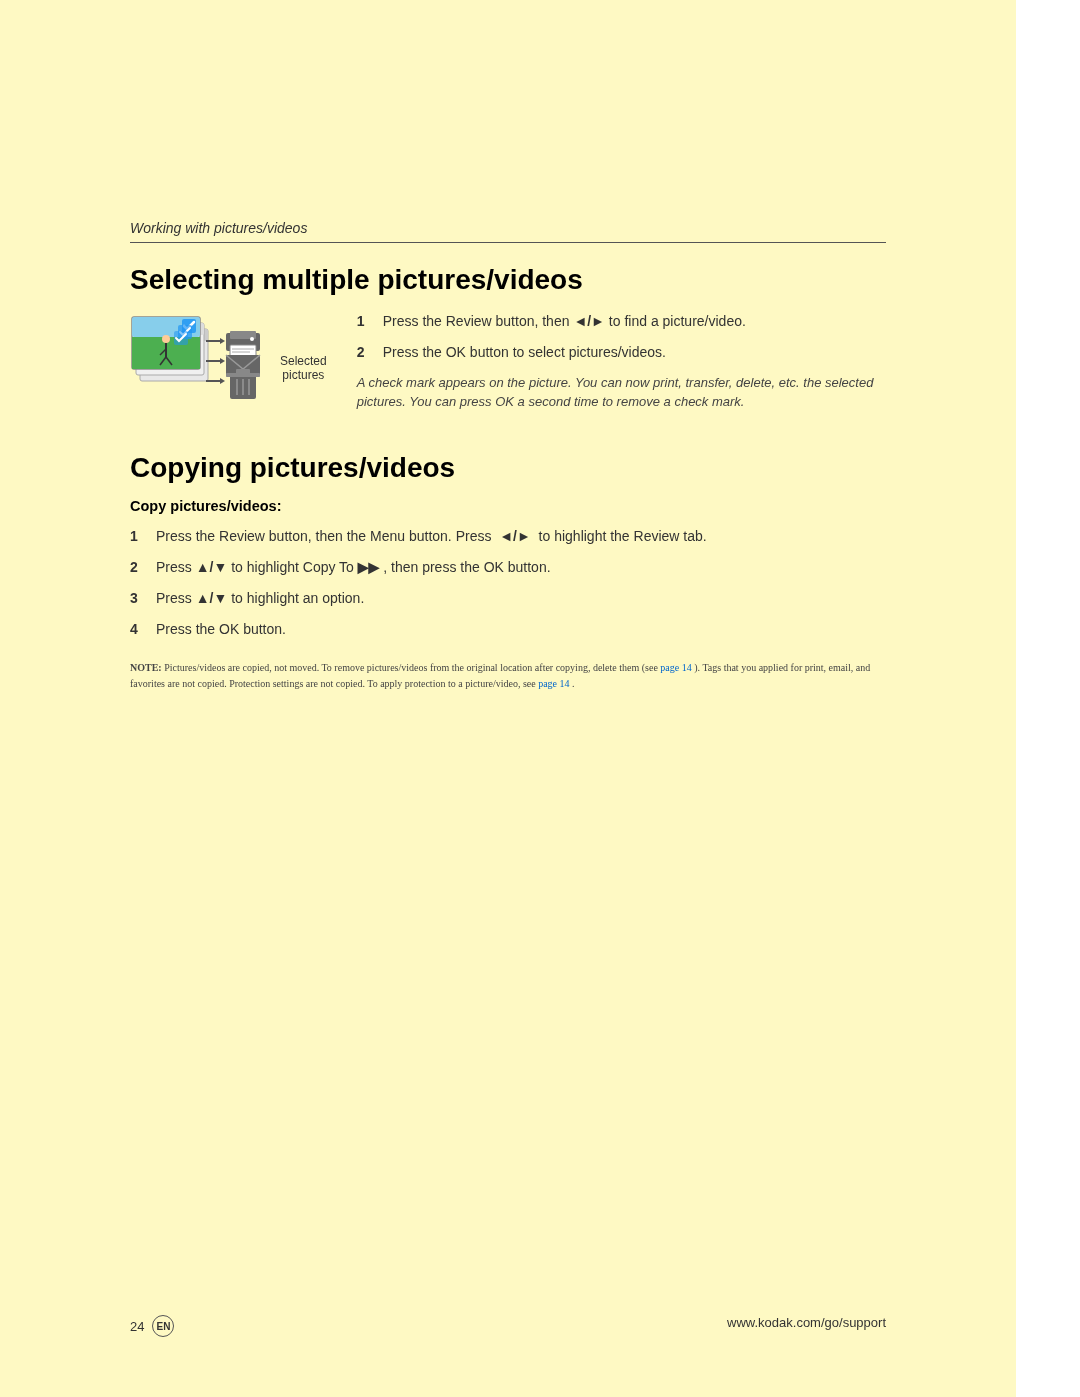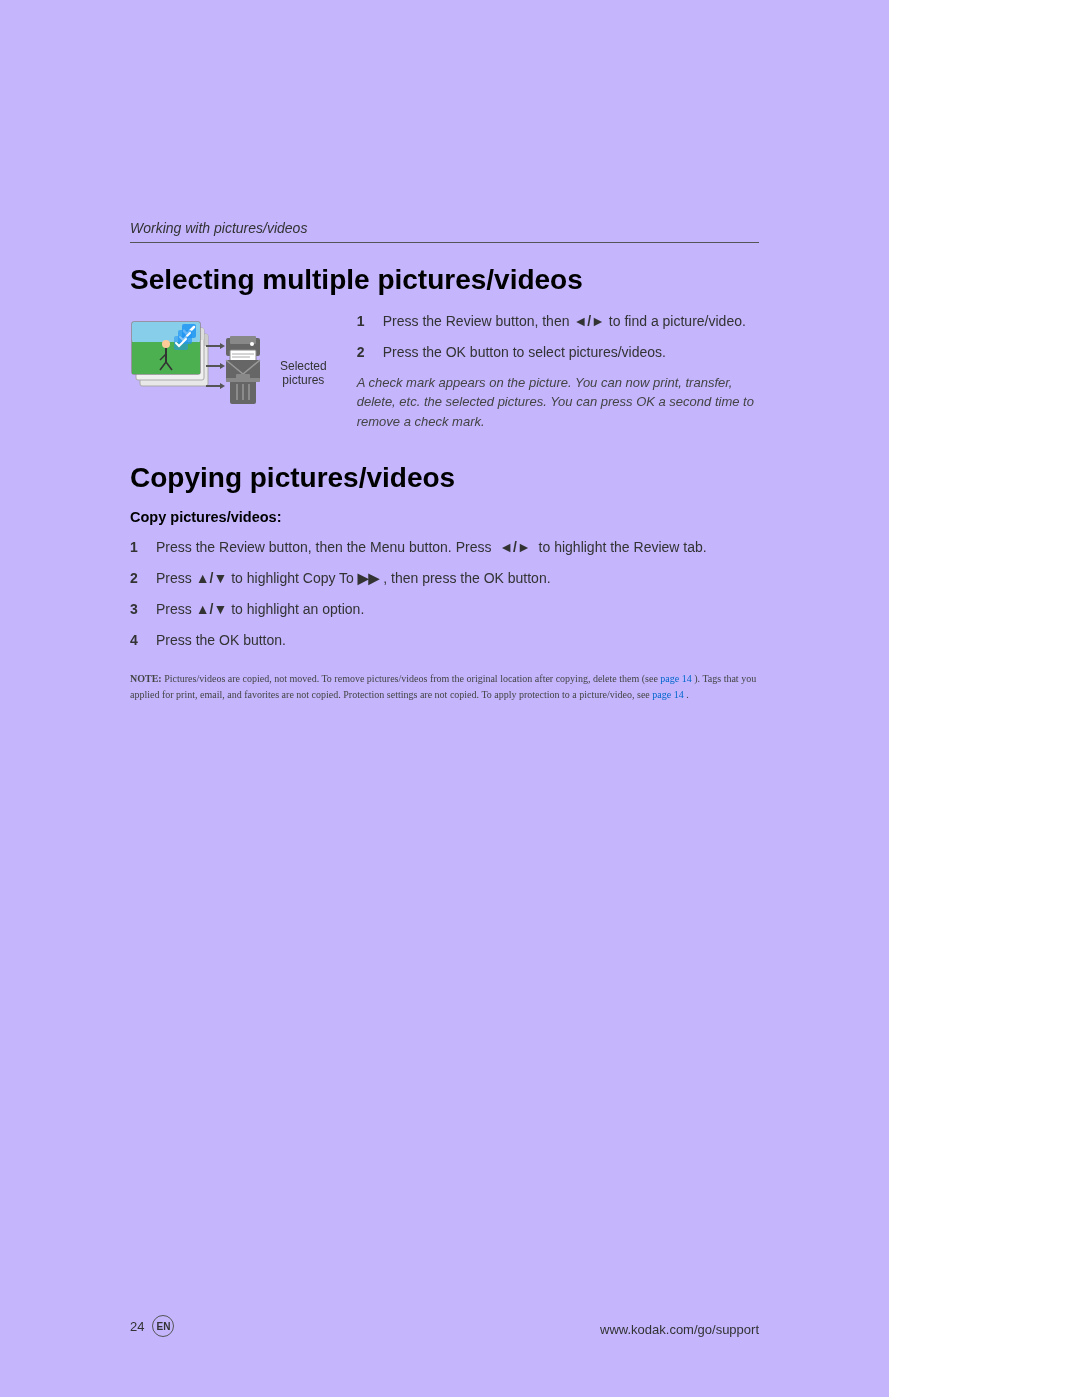--- a/index.html
+++ b/index.html
@@ -10,23 +10,23 @@
 
     body {
       background: #ffffff;
       font-family: 'Arial', 'Helvetica', sans-serif;
       width: 1080px;
       min-height: 1397px;
       position: relative;
     }
 
     .page {
-      width: 889px;
+      width: 1016px;
       min-height: 1397px;
-      background: #c4b5fd;
+      background: #fef9c3;
       padding: 0;
       position: relative;
     }
 
     .content-area {
       padding: 220px 130px 80px 130px;
     }
 
     .section-header-italic {
       font-style: italic;
@@ -138,21 +138,21 @@
       font-weight: bold;
     }
 
     .footer {
       position: absolute;
       bottom: 60px;
       left: 0;
       right: 0;
       display: flex;
       justify-content: space-between;
-      align-items: flex-end;
+      align-items: flex-start;
       padding: 0 130px;
       font-size: 13px;
       color: #333;
     }
 
     .footer-left {
       display: flex;
       align-items: center;
       gap: 8px;
     }

